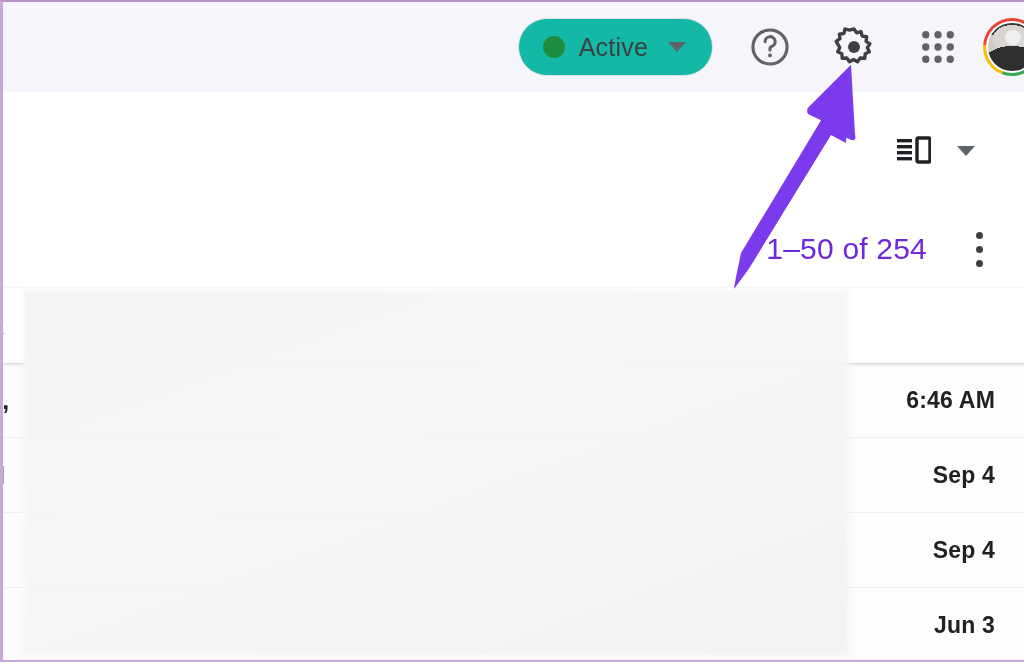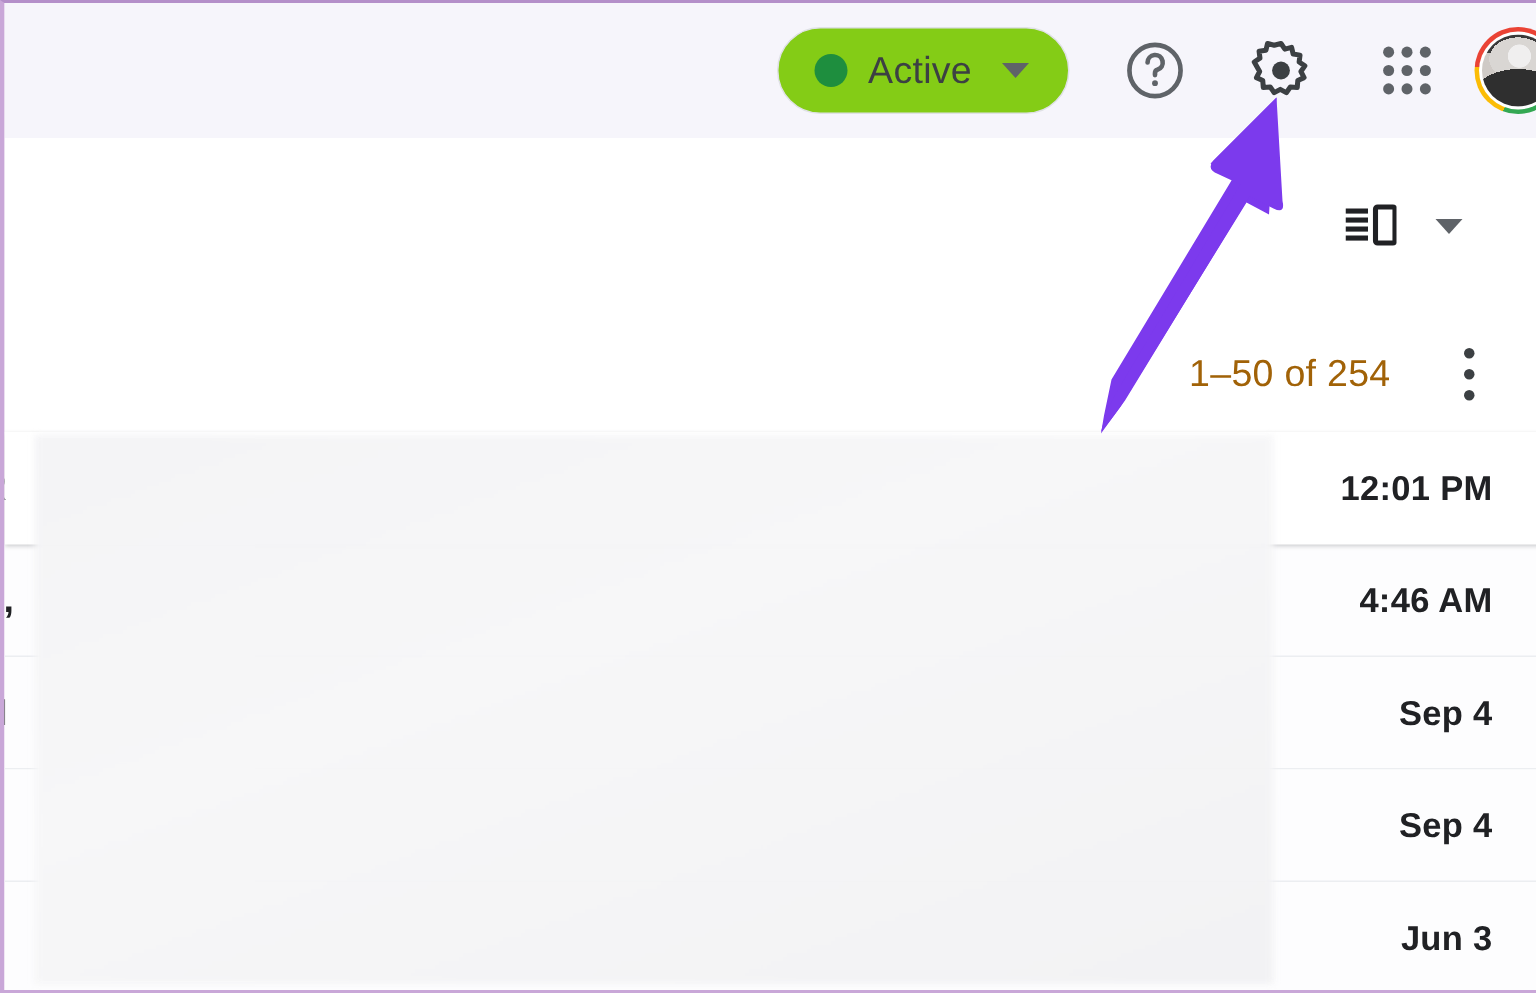--- a/index.html
+++ b/index.html
@@ -38,21 +38,21 @@
   }
 
   .status-pill {
     display: flex;
     align-items: center;
     gap: 14px;
     height: 58px;
     padding: 0 26px 0 24px;
     border: 1px solid #dfe1e5;
     border-radius: 34px;
-    background: #84cc16;
+    background: #14b8a6;
     margin-right: 34px;
   }
   .status-dot {
     width: 22px; height: 22px;
     border-radius: 50%;
     background: #1e8e3e;
     flex: none;
   }
   .status-label {
     font-size: 25px;
@@ -135,22 +135,22 @@
     top: 208px;
     width: 1024px;
     height: 78px;
     background: #ffffff;
     display: flex;
     align-items: center;
     justify-content: flex-end;
     padding-right: 30px;
   }
   .paging-text {
-    font-size: 25px;
-    color: #a16207;
+    font-size: 30px;
+    color: #6d28d9;
     letter-spacing: .2px;
     margin-right: 34px;
   }
   .kebab {
     width: 8px;
     display: flex;
     flex-direction: column;
     gap: 7px;
     align-items: center;
     padding: 4px 14px;
@@ -301,26 +301,25 @@
       <i></i>
         <i></i>
         <i></i>
     </span>
   </div>
 
   <div class="mail-list">
 
     <div class="mail-row unread">
       <span class="mail-snippet light">R</span>
-      <span class="mail-time">12:01 PM</span>
     </div>
 
     <div class="mail-row">
       <span class="mail-snippet bold">o,</span>
-      <span class="mail-time">4:46 AM</span>
+      <span class="mail-time">6:46 AM</span>
     </div>
 
     <div class="mail-row">
       <span class="mail-snippet bold">N</span>
       <span class="mail-time">Sep 4</span>
     </div>
 
     <div class="mail-row">
       <span class="mail-snippet light">P</span>
       <span class="mail-time">Sep 4</span>

